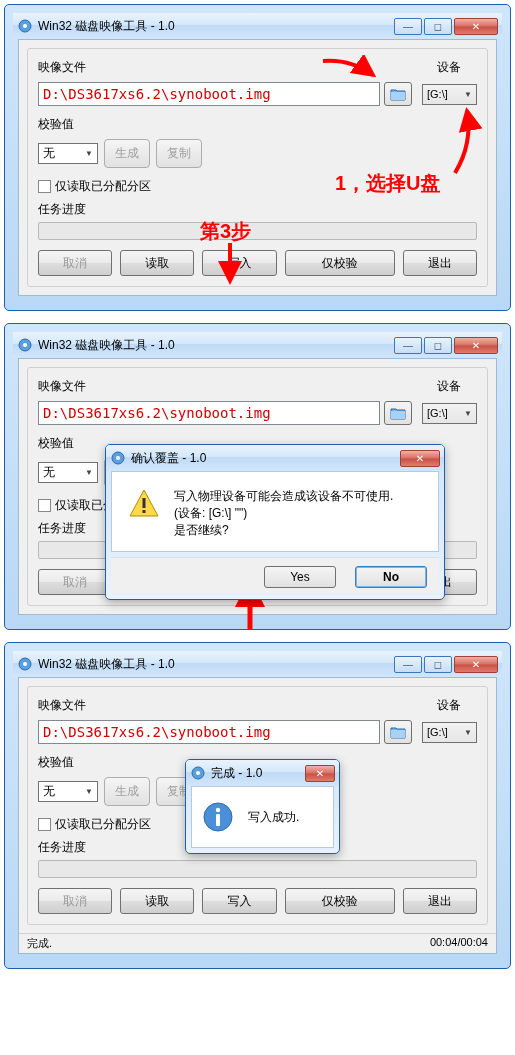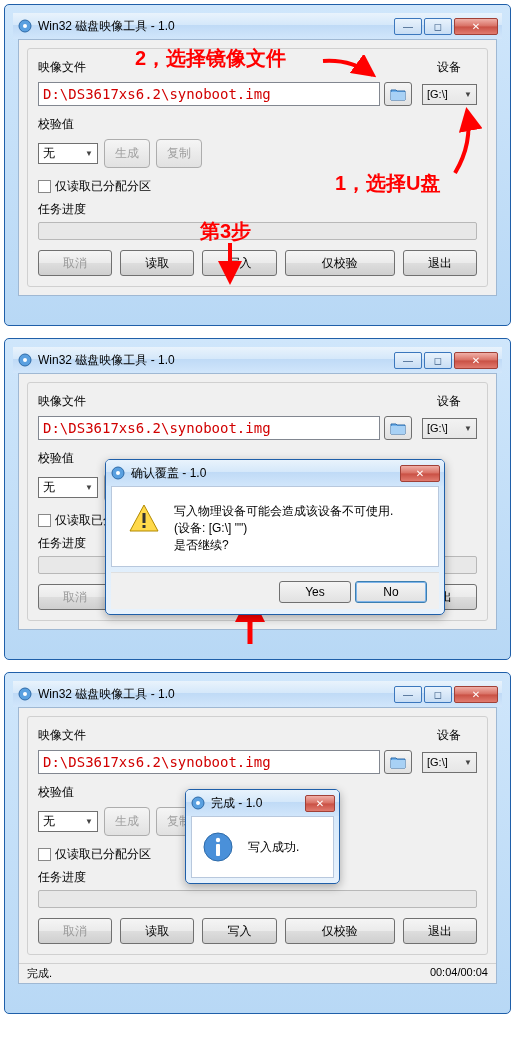--- a/index.html
+++ b/index.html
@@ -9,21 +9,21 @@
 .window-outer { background: linear-gradient(to bottom, #cfe6fb, #b8d8f5); padding: 8px; }
 
 .titlebar { display: flex; align-items: center; height: 26px; background: linear-gradient(to bottom, #e9f3fc 0%, #d5e8fa 45%, #bfdaf6 46%, #d1e6fb 100%); padding: 0 4px; color: #000; font-size: 12px; }
 .titlebar .app-icon { width: 16px; height: 16px; margin-right: 5px; display: flex; align-items: center; justify-content: center; }
 .titlebar .title { flex: 1; }
 .win-controls { display: flex; gap: 2px; }
 .win-btn { width: 28px; height: 17px; border: 1px solid #3b77bd; border-radius: 2px; background: linear-gradient(to bottom, #e9f3fc, #c8ddf4); display: flex; align-items: center; justify-content: center; color: #3a5c84; font-size: 10px; cursor: default; }
 .win-btn.close-btn { width: 44px; background: linear-gradient(to bottom, #f0b0a8, #d86f63 48%, #c95044 52%, #e17b6f); border-color: #a04037; color: #fff; }
 .win-btn.sm-close { width: 40px; }
 
-.client { background: #f0f0f0; margin: 0 5px 21px 5px; border: 1px solid #9fb8d3; }
+.client { background: #f0f0f0; margin: 0 5px 6px 5px; border: 1px solid #9fb8d3; }
 .panel { border: 1px solid #d0d0d0; border-radius: 3px; margin: 8px; padding: 10px; background: #f0f0f0; position: relative; }
 
 .row { display: flex; align-items: center; margin-bottom: 6px; }
 .label { font-size: 12px; color: #000; }
 
 .filepath-input { flex: 1; height: 24px; border: 1px solid #828790; padding: 2px 4px; font-family: monospace; font-size: 14px; color: #d10000; background: #fff; }
 .browse-btn { width: 28px; height: 24px; margin-left: 4px; border: 1px solid #707070; border-radius: 3px; background: linear-gradient(to bottom, #f5f5f5, #e1e1e1); display: flex; align-items: center; justify-content: center; cursor: default; }
 
 .device-select { width: 55px; height: 21px; border: 1px solid #707070; font-size: 11px; background: linear-gradient(#f2f2f2,#e6e6e6); display:flex; align-items:center; justify-content:space-between; padding: 0 4px; }
 
@@ -42,23 +42,23 @@
 .action-btn { flex:1; height: 26px; border: 1px solid #707070; border-radius: 3px; background: linear-gradient(to bottom, #f5f5f5 0%, #ebebeb 48%, #dddddd 52%, #cfcfcf 100%); font-size: 12px; cursor: default; }
 .action-btn.cancel { color: #999; }
 .action-btn.wide { flex: 1.5; }
 
 .annotation { position: absolute; color: #ff0000; font-weight: bold; font-size: 18px; pointer-events: none; }
 
 .dialog { position: absolute; border: 1px solid #1f5fa9; border-radius: 5px; background: linear-gradient(to bottom, #cfe6fb, #e8f2fc); box-shadow: 0 3px 10px rgba(0,0,0,0.3); z-index: 10; }
 .dialog .titlebar { border-radius: 4px 4px 0 0; }
 .dialog-body { background: #fff; margin: 0 5px 5px 5px; padding: 16px 16px 12px 16px; border: 1px solid #b8c8dd; font-size: 12px; }
 .dialog-body .msg-row { display:flex; gap: 14px; align-items:flex-start; }
-.dialog-btns { display:flex; justify-content:flex-end; gap: 4px; padding: 8px 12px 6px 12px; background: #f0f0f0; border-top:1px solid #dfdfdf; margin: 0 5px 5px 5px; }
+.dialog-btns { display:flex; justify-content:flex-end; gap: 19px; padding: 8px 12px 6px 12px; background: #f0f0f0; border-top:1px solid #dfdfdf; margin: 0 5px 5px 5px; }
 .dialog-btn { width: 72px; height: 22px; border: 1px solid #707070; border-radius: 3px; background: linear-gradient(#f5f5f5,#e1e1e1); font-size:12px; }
-.dialog-btn.focus { border: 1px solid #3c7fb1; box-shadow: 0 0 0 1px #7eb4ea inset; }
+.dialog-btn.focus { border: 1px solid #3c7fb1; box-shadow: 0 0 0 1px #7eb4ea inset; font-weight: bold; }
 
 .statusbar { display:flex; font-size:11px; padding: 2px 8px; background:#f0f0f0; border-top:1px solid #d0d0d0; }
 .statusbar .spacer { flex:1; }
 
 svg.arrow-red { position:absolute; pointer-events:none; }
 
 .folder-icon { width:16px; height:14px; }
 .warn-icon { width:32px; height:32px; }
 .info-icon { width:32px; height:32px; }
 </style>
@@ -123,21 +123,20 @@
       <div class="button-row">
         <button class="action-btn cancel">取消</button>
         <button class="action-btn">读取</button>
         <button class="action-btn">写入</button>
         <button class="action-btn wide">仅校验</button>
         <button class="action-btn">退出</button>
       </div>
     </div>
   </div>
 
-  <div class="annotation" style="top:40px; left:130px; font-size:20px;">2，选择镜像文件</div>
   <svg class="arrow-red" style="top:50px; left:316px;" width="60" height="30">
     <defs>
         <marker id="ah1" markerWidth="6" markerHeight="6" refX="5" refY="3" orient="auto">
           <path d="M0 0 L6 3 L0 6 z" fill="#ff0000"></path>
         </marker>
       </defs>
     <path d="M2 6 Q30 4 52 20" stroke="#ff0000" stroke-width="4" fill="none" marker-end="url(#ah1)"></path>
   </svg>
 
   <div class="annotation" style="top:165px; left:330px; font-size:20px;">1，选择U盘</div>

